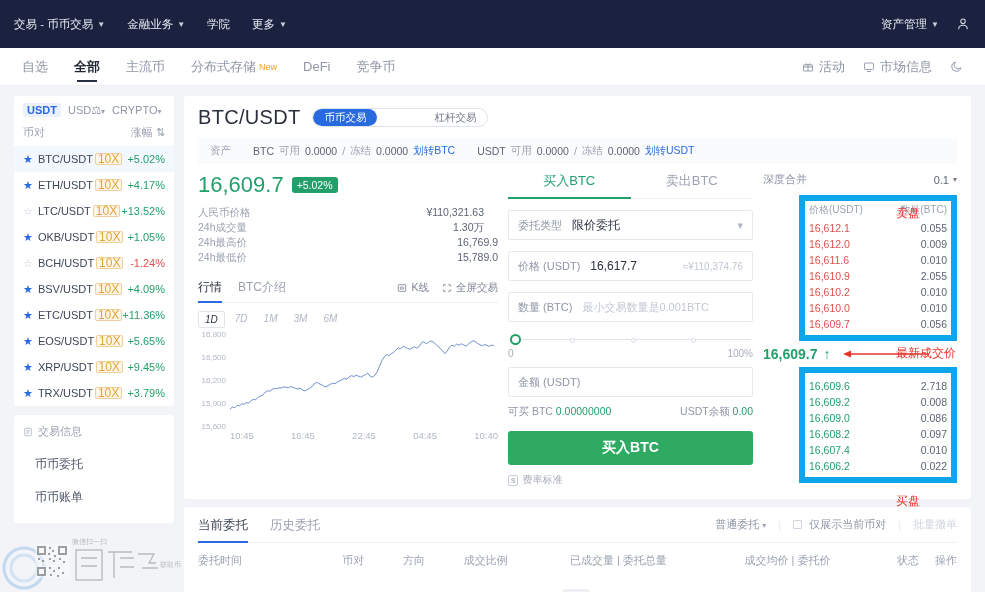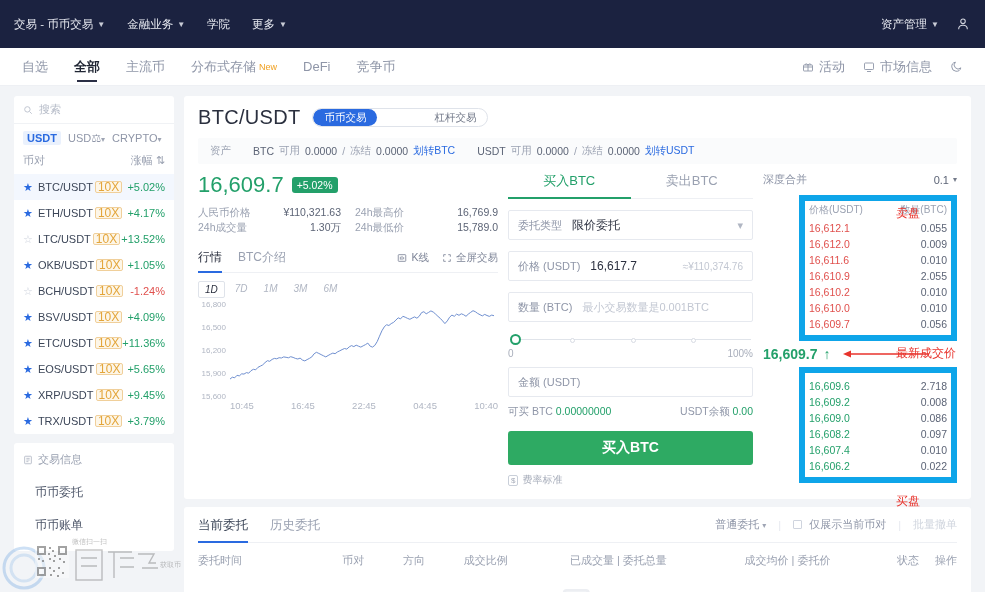--- a/index.html
+++ b/index.html
@@ -121,21 +121,21 @@
   .assetbar .sp { display: inline-block; width: 12px; }
 
   
   .main { display: flex; gap: 10px; padding: 8px 14px 12px 14px; }
   .col-chart { width: 300px; flex: 0 0 300px; }
   .col-form { width: 245px; flex: 0 0 245px; }
   .col-book { flex: 1; }
 
   .price-big { font-size: 22px; color: #23a06a; display: flex; align-items: center; gap: 8px; }
   .pill { background: #23a06a; color: #fff; font-size: 10.5px; border-radius: 3px; padding: 2px 5px; }
-  .stats { display: flex; margin-top: 7px; font-size: 10.5px; }
+  .stats { display: flex; margin-top: 7px; font-size: 10.5px; flex-direction: column; }
   .stats .blk { flex: 1; }
   .stat-row { display: flex; justify-content: space-between; line-height: 15px; }
   .stat-row span:first-child { color: #9aa1b1; }
   .stat-row span:last-child { color: #5c6476; }
   .stats .blk:first-child { padding-right: 14px; }
 
   .ctabs { display: flex; align-items: center; margin-top: 14px; border-bottom: 1px solid #eef0f4; }
   .ctab {
     font-size: 12px; color: #9aa1b1; margin-right: 16px;
     padding-bottom: 6px; position: relative;
@@ -316,27 +316,20 @@
         <path d="M20 14.5A8.5 8.5 0 1 1 10 4a7 7 0 0 0 10 10.5z"></path>
       </svg>
     </div>
   </div>
 </div>
 
 <div class="page">
 
   <div class="sidebar">
     <div class="card">
-      <div class="searchbox">
-        <svg width="10" height="10" viewBox="0 0 24 24" fill="none" stroke="#c2c7d2" stroke-width="2.4">
-          <circle cx="10.5" cy="10.5" r="6.5"></circle>
-            <path d="M16 16l5 5"></path>
-        </svg>
-        <span>搜索</span>
-      </div>
 
       <div class="cur-tabs">
         <span class="on">USDT</span>
         <span><span>USD⚖</span><span class="caret">▾</span></span>
         <span><span>CRYPTO</span><span class="caret">▾</span></span>
       </div>
 
       <div class="list-head">
         <span>币对</span>
         <span><span>涨幅</span> ⇅</span>

